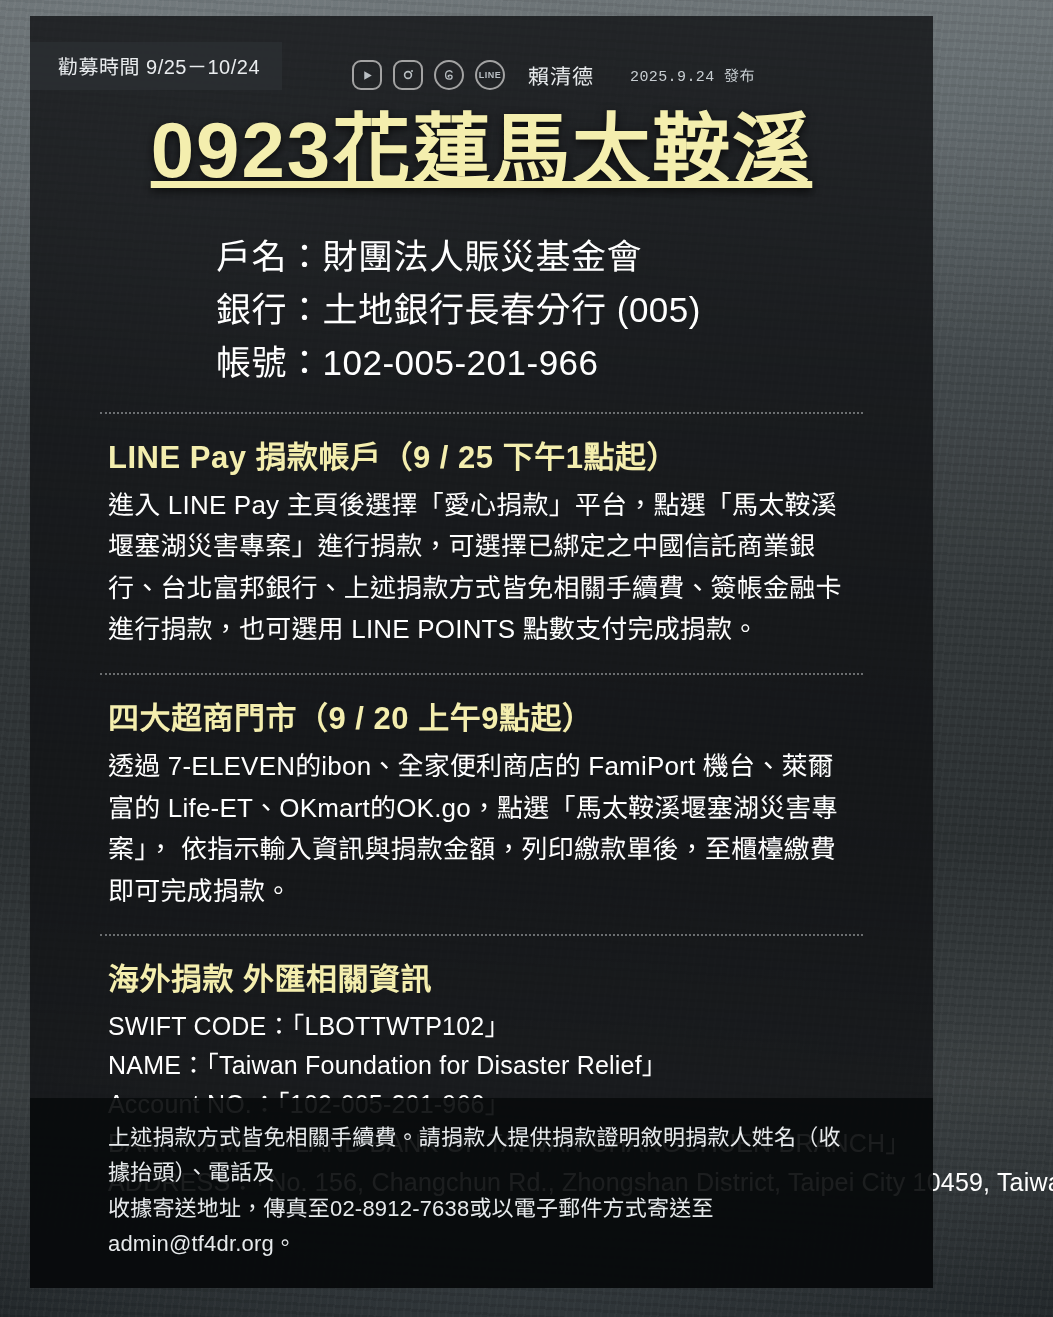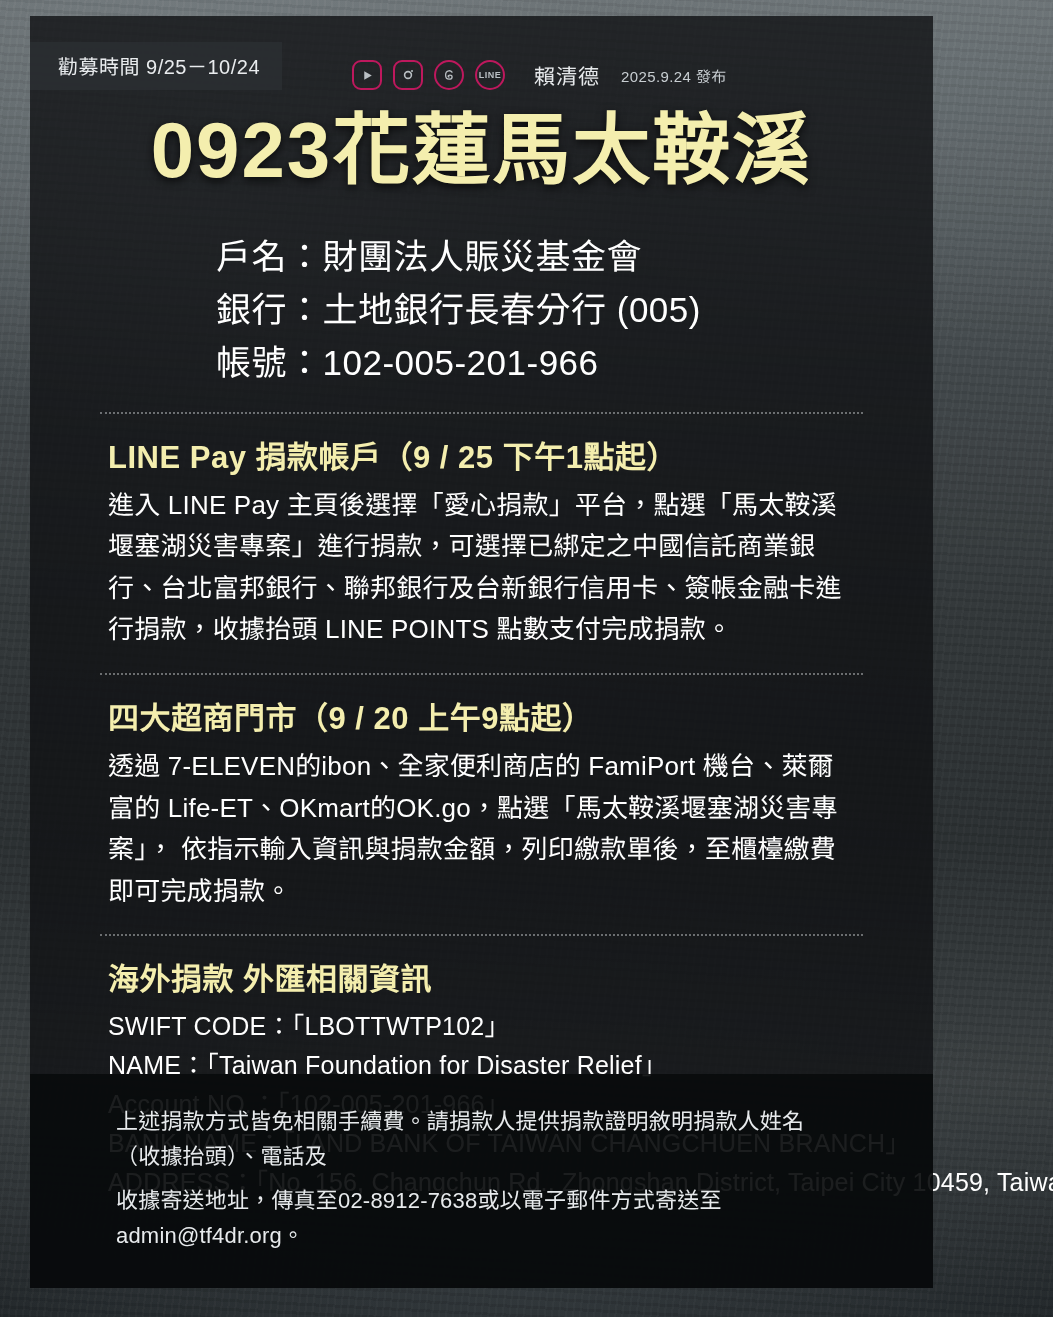--- a/index.html
+++ b/index.html
@@ -72,57 +72,59 @@
     left: 322px;
     top: 44px;
     display: flex;
     align-items: center;
     gap: 11px;
   }
   .sicon {
     width: 30px;
     height: 30px;
     border-radius: 9px;
-    border: 2px solid #be185d;
+    border: 2px solid #a3a3a3;
     display: flex;
     align-items: center;
     justify-content: center;
     color: #b9bfc3;
     font-size: 13px;
     line-height: 1;
     box-sizing: border-box;
     text-align: center;
   }
   .sicon.round { border-radius: 50%; font-size: 11px; letter-spacing:.5px;}
   .sicon svg { display:block; }
   .author {
     color: #e6e9eb;
     font-size: 21px;
-    margin-left: 18px;
+    margin-left: 12px;
     letter-spacing: 1px;
   }
   .pubdate {
     color: #c8ced2;
     font-size: 15px;
-    margin-left: 10px;
+    margin-left: 25px;
     letter-spacing: .4px;
+    font-family: Liberation Mono, monospace;
   }
 
   
   .title-wrap {
     text-align: center;
     margin-top: 14px;
   }
   .title-line {
     color: #f4eeae;
     font-weight: bold;
     font-size: 78px;
     line-height: 1.18;
     letter-spacing: 2px;
     text-shadow: 0 3px 10px rgba(0,0,0,.75);
+    text-decoration: underline;
   }
 
   
   .remit {
     margin-top: 34px;
     display: flex;
     align-items: center;
     padding-left: 128px;
   }
   .remit-badge {
@@ -189,21 +191,21 @@
   .footer {
     position: absolute;
     left: 0;
     right: 0;
     bottom: 0;
     background: rgba(9,11,12,0.92);
     padding: 22px 78px 26px 78px;
     box-sizing: border-box;
   }
   .footer p {
-    margin: 8px;
+    margin: 0;
     color: #e7eaec;
     font-size: 22px;
     line-height: 1.62;
     letter-spacing: .2px;
   }
 </style>
 </head>
 <body>
 
 <div class="poster">
@@ -249,21 +251,21 @@
           <div>戶名：財團法人賑災基金會</div>
           <div>銀行：土地銀行長春分行 (005)</div>
           <div>帳號：102-005-201-966</div>
         </div>
       </div>
 
       <div class="sep"></div>
 
       <div class="section">
         <div class="sec-head">LINE Pay 捐款帳戶（9 / 25 下午1點起）</div>
-        <div class="sec-body">進入 LINE Pay 主頁後選擇「愛心捐款」平台，點選「馬太鞍溪堰塞湖災害專案」進行捐款，可選擇已綁定之中國信託商業銀行、台北富邦銀行、聯邦銀行及台新銀行信用卡、簽帳金融卡進行捐款，收據抬頭 LINE POINTS 點數支付完成捐款。</div>
+        <div class="sec-body">進入 LINE Pay 主頁後選擇「愛心捐款」平台，點選「馬太鞍溪堰塞湖災害專案」進行捐款，可選擇已綁定之中國信託商業銀行、台北富邦銀行、上述捐款方式皆免相關手續費、簽帳金融卡進行捐款，也可選用 LINE POINTS 點數支付完成捐款。</div>
       </div>
 
       <div class="sep"></div>
 
       <div class="section">
         <div class="sec-head">四大超商門市（9 / 20 上午9點起）</div>
         <div class="sec-body">透過 7-ELEVEN的ibon、全家便利商店的 FamiPort 機台、萊爾富的 Life-ET、OKmart的OK.go，點選「馬太鞍溪堰塞湖災害專案」， 依指示輸入資訊與捐款金額，列印繳款單後，至櫃檯繳費即可完成捐款。</div>
       </div>
 
       <div class="sep"></div>

